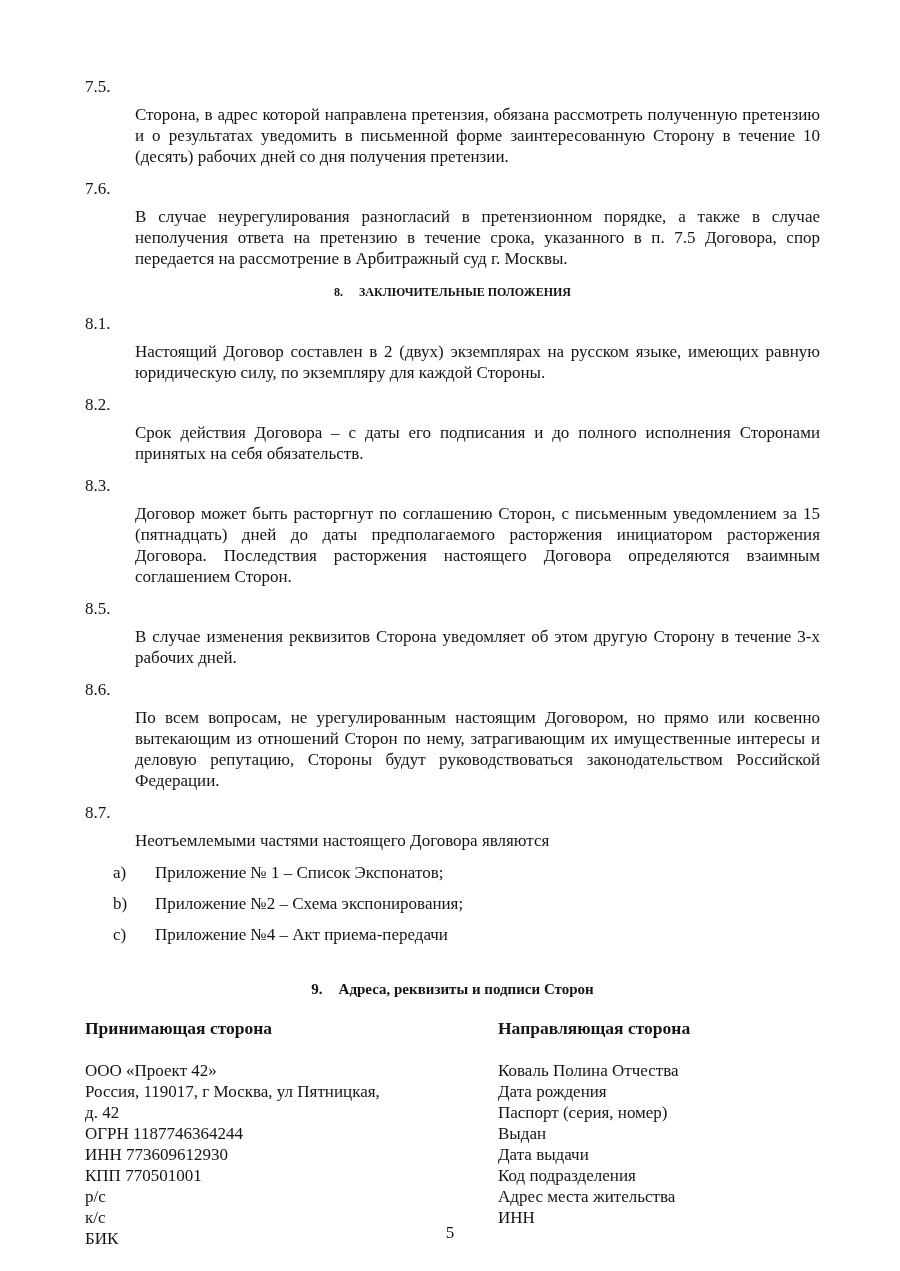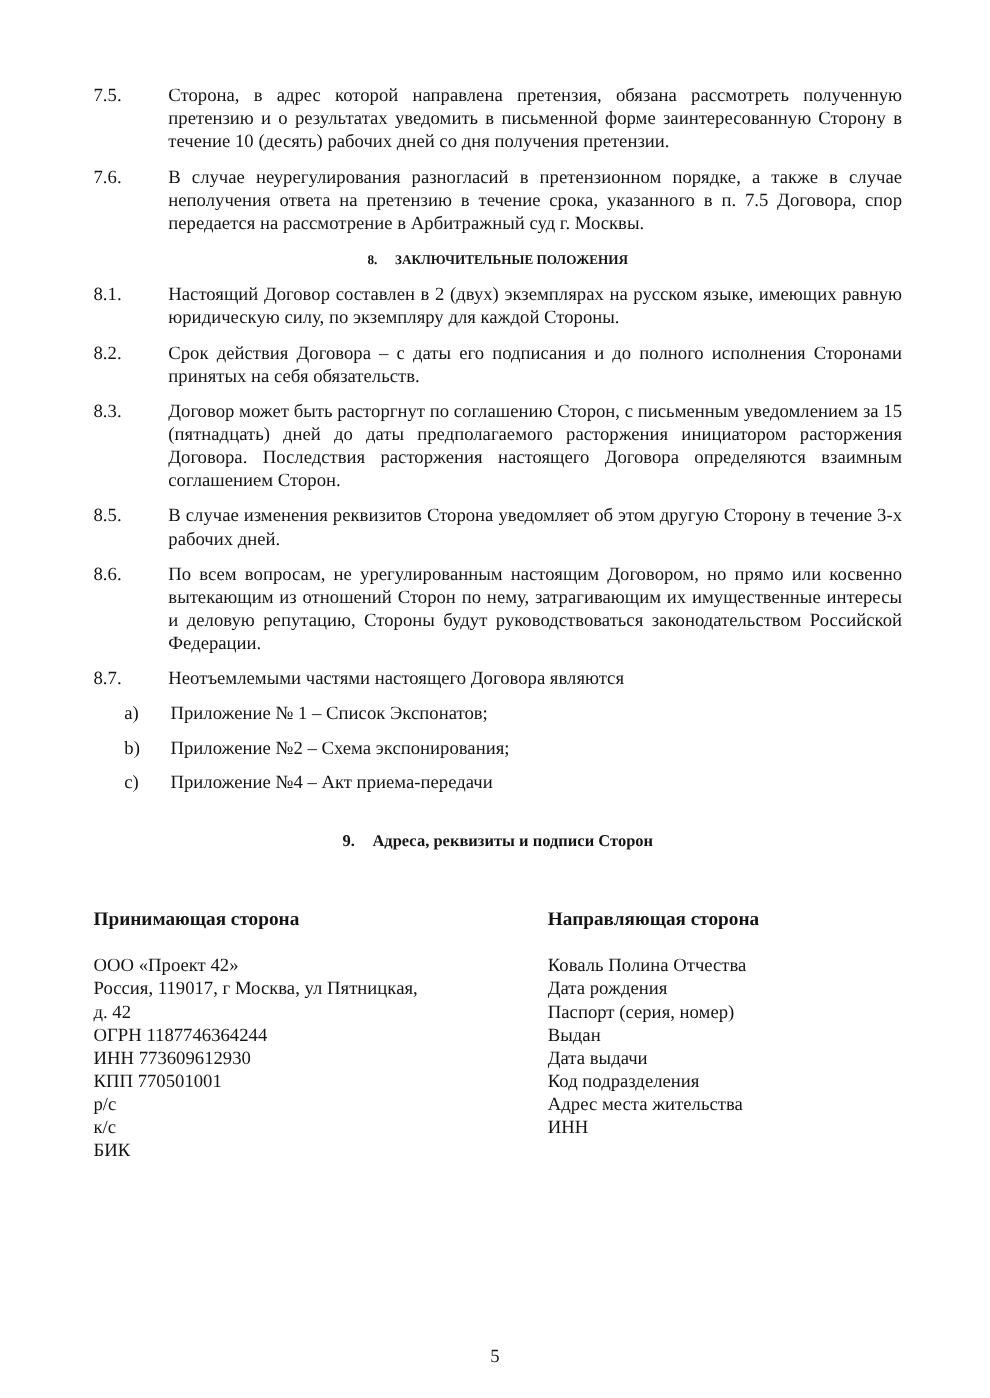--- a/index.html
+++ b/index.html
@@ -17,28 +17,28 @@
     line-height: 21px;
     color: #141414;
   }
   .content {
     padding: 76px 80px 0 85px;
     box-sizing: border-box;
   }
   .clause {
     display: flex;
     margin-bottom: 11px;
-    gap: 18px;
   }
   .clause .num {
     flex: 0 0 50px;
   }
   .clause .txt {
     flex: 1;
     text-align: justify;
+    margin-top: 28px;
   }
   .section-heading {
     text-align: center;
     font-weight: bold;
     font-size: 12px;
     line-height: 24px;
     margin: 3px 0 9px 0;
   }
   .section-heading .hnum {
     margin-right: 16px;
@@ -62,21 +62,20 @@
   .party-left {
     flex: 0 0 413px;
   }
   .party-right {
     flex: 1;
   }
   .party-heading {
     font-weight: bold;
     font-size: 17.5px;
     margin-bottom: 21px;
-    margin-top: 31px;
   }
   .party-lines div {
     min-height: 21px;
   }
   .page-number {
     position: absolute;
     left: 0;
     right: 0;
     top: 1222px;
     text-align: center;

